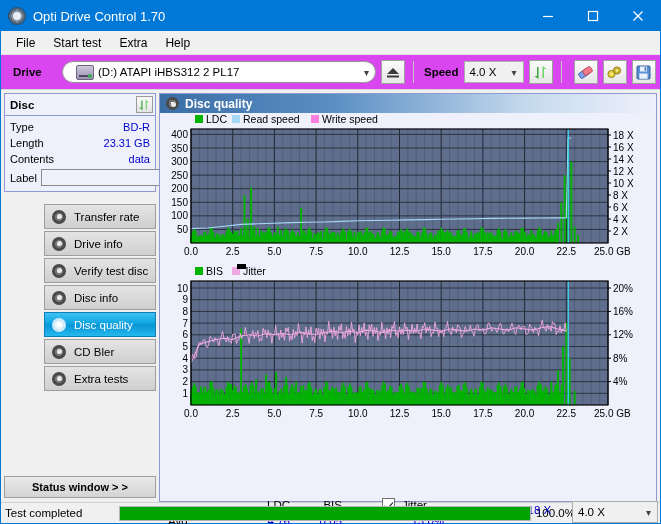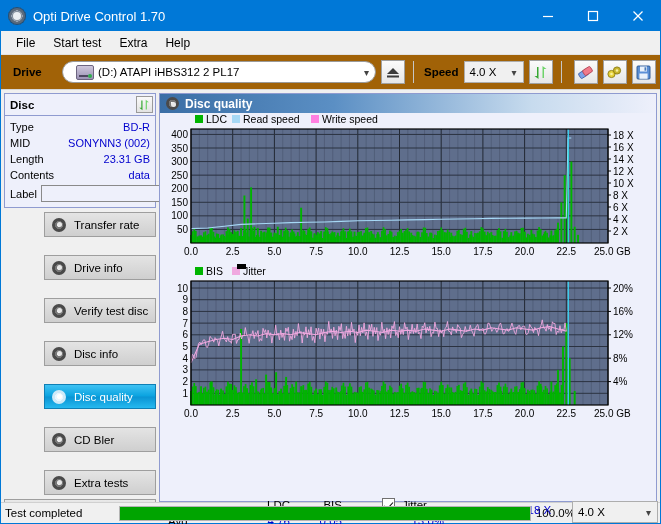--- a/index.html
+++ b/index.html
@@ -35,21 +35,21 @@
   .tb{width:45px;height:30px;display:flex;align-items:center;justify-content:center;color:#fff;font-size:12px;}
   .tb svg{display:block;}
   
   .menubar{
     height:23px;background:#f0f0f0;display:flex;align-items:center;
     border-bottom:1px solid #e2e2e2;flex:0 0 auto;padding-left:6px;
   }
   .menu-item{padding:3px 9px;font-size:12px;color:#000;}
   
   .toolbar{
-    height:34px;background:#a16207;display:flex;align-items:center;flex:0 0 auto;
+    height:34px;background:#d946ef;display:flex;align-items:center;flex:0 0 auto;
     padding:0 4px;gap:5px;border-bottom:1px solid #d7d7d7;
   }
   .lbl{font-size:11.5px;font-weight:bold;color:#000;}
   .combo{
     height:22px;background:#fff;border:1px solid #9a9a9a;display:flex;align-items:center;
     font-size:11.5px;box-sizing:border-box;position:relative;
   }
   .combo .caret{margin-left:auto;margin-right:6px;color:#444;font-size:10px;}
   .combo.disabledbg{background:#f0f0f0;border:1px solid #adadad;}
   #drive-combo{width:314px;padding-left:13px;border-radius:11px;}
@@ -77,21 +77,21 @@
   .disc-head .t{font-weight:bold;font-size:11.5px;color:#000;}
   .refresh-btn{width:17px;height:17px;border:1px solid #9a9a9a;background:linear-gradient(#fafafa,#e3e3e3);display:flex;align-items:center;justify-content:center;box-sizing:border-box;}
   .disc-rows{padding:3px 5px 4px 5px;}
   .drow{display:flex;justify-content:space-between;align-items:center;height:16px;font-size:11px;}
   .drow .k{color:#000;}
   .drow .v{color:#0000cd;}
   .label-row{display:flex;align-items:center;gap:4px;margin-top:1px;}
   .label-row .k{font-size:11px;width:34px;text-align:right;}
   .label-input{flex:1 1 auto;height:17px;background:#eef0fb;border:1px solid #8a8a8a;box-sizing:border-box;}
   .disc-btn{width:19px;height:19px;border:1px solid #9a9a9a;background:linear-gradient(#fafafa,#e3e3e3);display:flex;align-items:center;justify-content:center;box-sizing:border-box;}
-  .navlist{margin-top:4px;display:flex;flex-direction:column;gap:18px;padding-left:40px;}
+  .navlist{margin-top:12px;display:flex;flex-direction:column;gap:2px;padding-left:40px;}
   .navbtn{
     height:25px;border:1px solid #9e9e9e;background:linear-gradient(#e4e4e4,#cfcfcf);
     display:flex;align-items:center;padding-left:7px;gap:8px;box-sizing:border-box;font-size:11.5px;color:#000;
   }
   .navbtn.active{
     background:linear-gradient(#3fc2f3,#0aa3e0 48%,#0a94d4 52%,#25b9ef);
     border:1px solid #0f7fb5;color:#fff;
   }
   .cd-ico{width:14px;height:14px;border-radius:50%;background:radial-gradient(circle at 50% 50%,#fff 0 18%,#777 19% 42%,#4a4a4a 43% 100%);position:relative;flex:0 0 auto;}
   .cd-ico:after{content:"";position:absolute;left:4.5px;top:4.5px;width:5px;height:5px;border-radius:50%;background:#e8e8e8;}
@@ -239,24 +239,20 @@
             <svg width="13" height="12" viewBox="0 0 16 15">
               <path d="M4 2 L4 11 L1.5 11 L5.5 14 L5.5 2 Z" fill="#37a832"></path>
               <path d="M11 13 L11 4 L13.5 4 L9.5 1 L9.5 13 Z" fill="#6fd36a"></path>
             </svg>
           </div>
         </div>
         <div class="disc-rows">
           <div class="drow">
             <span class="k">Type</span>
             <span class="v">BD-R</span>
-          </div>
-          <div class="drow">
-            <span class="k">MID</span>
-            <span class="v">SONYNN3 (002)</span>
           </div>
           <div class="drow">
             <span class="k">Length</span>
             <span class="v">23.31 GB</span>
           </div>
           <div class="drow">
             <span class="k">Contents</span>
             <span class="v">data</span>
           </div>
           <div class="label-row">

